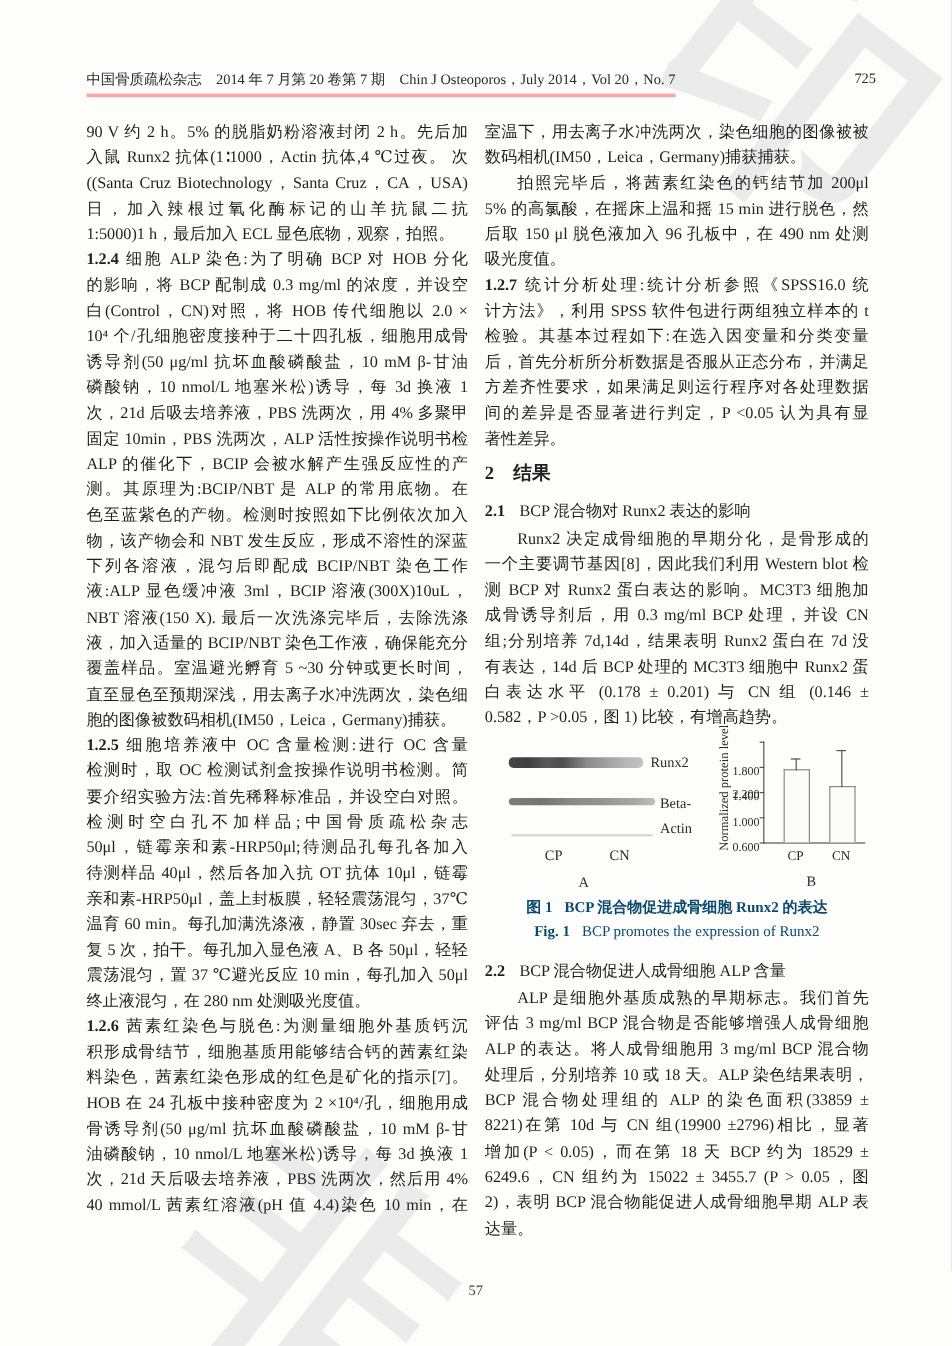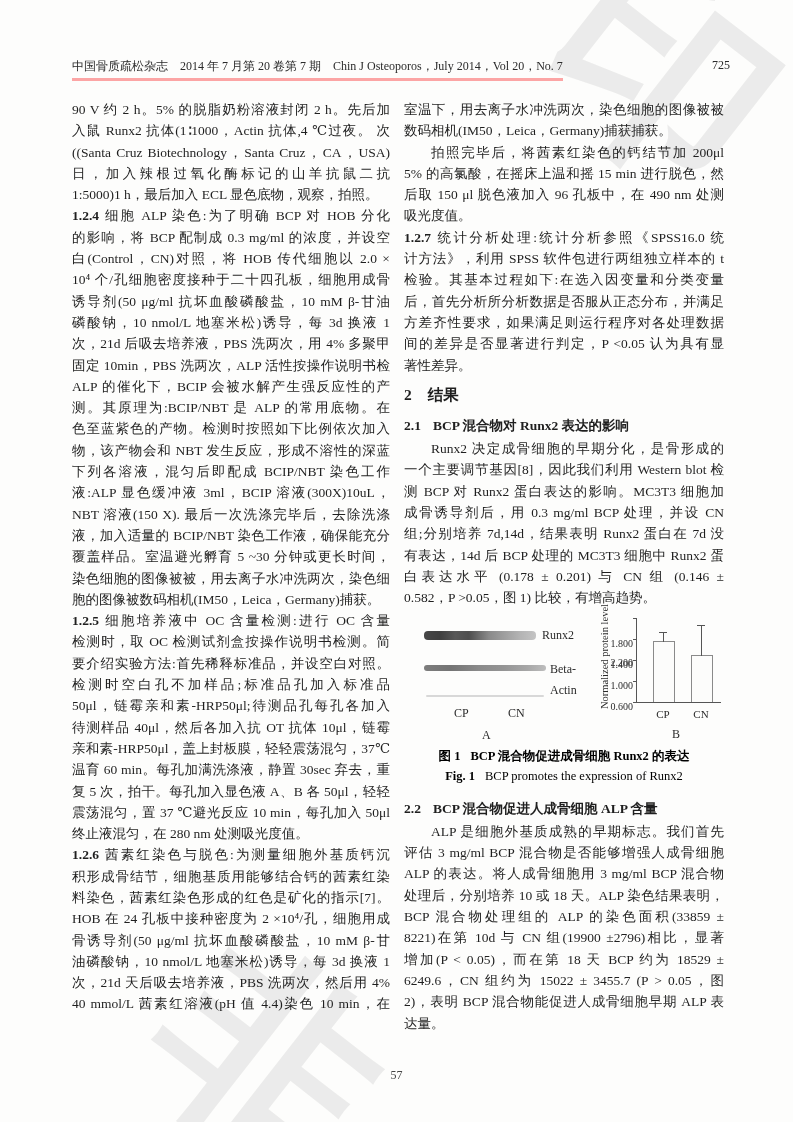--- a/index.html
+++ b/index.html
@@ -19,21 +19,21 @@
   .col{position:absolute;top:99px;width:318px;font-size:13.5px;line-height:21.3px;z-index:1;}
   #col-left{left:72px;}
   #col-right{left:404px;width:320px;}
   .line{height:21.3px;overflow:hidden;text-align:justify;text-align-last:justify;white-space:normal;}
   .line.end{text-align-last:left;}
   .line.ind{text-indent:2em;}
   .line b{font-weight:bold;margin-right:4px;}
   
   .h-section{font-weight:bold;font-size:15.5px;height:22px;margin:8px 0 9px;}
   .h-section .hsp{margin-left:16px;}
-  .h-sub{font-weight:bold;font-size:13.5px;height:21.3px;margin:1px 0 2px;}
+  .h-sub{font-weight:normal;font-size:13.5px;height:21.3px;margin:1px 0 2px;}
   .h-sub .hsp{margin-left:12px;}
   
   #figure1{position:relative;height:133px;margin:2px 0 2px;}
   #blot{position:absolute;left:8px;top:4px;width:182px;height:126px;}
   .band{position:absolute;border-radius:4px;}
   .band-runx2{left:12px;top:16px;width:112px;height:9px;
     background:linear-gradient(to right,#474747 0%,#3f3f3f 14%,#585858 28%,#4e4e4e 40%,#8a8a8a 58%,#9f9f9f 72%,#b4b4b4 86%,#c4c4c4 100%);
     filter:blur(.4px);}
   .band-actin{left:12px;top:50px;width:122px;height:6px;
     background:linear-gradient(to right,#7d7d7d 0%,#747474 22%,#8a8a8a 45%,#949494 65%,#a7a7a7 85%,#bdbdbd 100%);
@@ -54,21 +54,21 @@
   #plot{position:absolute;left:40px;top:7px;width:84px;height:84px;
         border-left:1px solid #555;border-bottom:1px solid #555;}
   .ytick-label{position:absolute;width:32px;text-align:right;font-size:10px;color:#2a2a2a;left:-36px;}
   .ytick-mark{position:absolute;left:-4px;width:4px;height:1px;background:#555;}
   .bar{position:absolute;bottom:0;background:#fcfcfb;border:1px solid #8a8a8a;border-bottom:none;}
   .err-line{position:absolute;width:1px;background:#555;}
   .err-cap{position:absolute;height:1px;background:#555;}
   .xcat{position:absolute;top:86px;font-size:11px;color:#2a2a2a;width:30px;text-align:center;}
   .lbl-b{left:76px;top:113px;}
   
-  .cap{text-align:center;font-size:12.5px;height:20px;color:#000000;}
+  .cap{text-align:center;font-size:12.5px;height:20px;color:#0c4a6e;}
   .cap b{font-weight:bold;}
   .cap .capsp{margin-left:10px;}
   .cap.cn{font-weight:bold;}
   
   #footer{position:absolute;left:0;right:0;top:1068px;text-align:center;font-size:12px;color:#444;z-index:2;}
 </style>
 </head>
 <body>
 
 <div id="page">
@@ -97,26 +97,26 @@
       <div class="line ">固定 10min，PBS 洗两次，ALP 活性按操作说明书检</div>
       <div class="line ">ALP 的催化下，BCIP 会被水解产生强反应性的产</div>
       <div class="line ">测。其原理为:BCIP/NBT 是 ALP 的常用底物。在</div>
       <div class="line ">色至蓝紫色的产物。检测时按照如下比例依次加入</div>
       <div class="line ">物，该产物会和 NBT 发生反应，形成不溶性的深蓝</div>
       <div class="line ">下列各溶液，混匀后即配成 BCIP/NBT 染色工作</div>
       <div class="line ">液:ALP 显色缓冲液 3ml，BCIP 溶液(300X)10uL，</div>
       <div class="line ">NBT 溶液(150 X). 最后一次洗涤完毕后，去除洗涤</div>
       <div class="line ">液，加入适量的 BCIP/NBT 染色工作液，确保能充分</div>
       <div class="line ">覆盖样品。室温避光孵育 5 ~30 分钟或更长时间，</div>
-      <div class="line ">染色细胞的图像被被，用去离子水冲洗两次，染色细</div>
+      <div class="line ">直至显色至预期深浅，用去离子水冲洗两次，染色细</div>
       <div class="line end">胞的图像被数码相机(IM50，Leica，Germany)捕获。</div>
       <div class="line "><b>1.2.5</b>细胞培养液中 OC 含量检测:进行 OC 含量</div>
       <div class="line ">检测时，取 OC 检测试剂盒按操作说明书检测。简</div>
       <div class="line ">要介绍实验方法:首先稀释标准品，并设空白对照。</div>
-      <div class="line ">检测时空白孔不加样品;标准品孔加入标准品</div>
+      <div class="line ">检测时空白孔不加样品;中国骨质疏松杂志</div>
       <div class="line ">50μl，链霉亲和素-HRP50μl;待测品孔每孔各加入</div>
       <div class="line ">待测样品 40μl，然后各加入抗 OT 抗体 10μl，链霉</div>
       <div class="line ">亲和素-HRP50μl，盖上封板膜，轻轻震荡混匀，37℃</div>
       <div class="line ">温育 60 min。每孔加满洗涤液，静置 30sec 弃去，重</div>
       <div class="line ">复 5 次，拍干。每孔加入显色液 A、B 各 50μl，轻轻</div>
       <div class="line ">震荡混匀，置 37 ℃避光反应 10 min，每孔加入 50μl</div>
       <div class="line end">终止液混匀，在 280 nm 处测吸光度值。</div>
       <div class="line "><b>1.2.6</b>茜素红染色与脱色:为测量细胞外基质钙沉</div>
       <div class="line ">积形成骨结节，细胞基质用能够结合钙的茜素红染</div>
       <div class="line ">料染色，茜素红染色形成的红色是矿化的指示[7]。</div>

